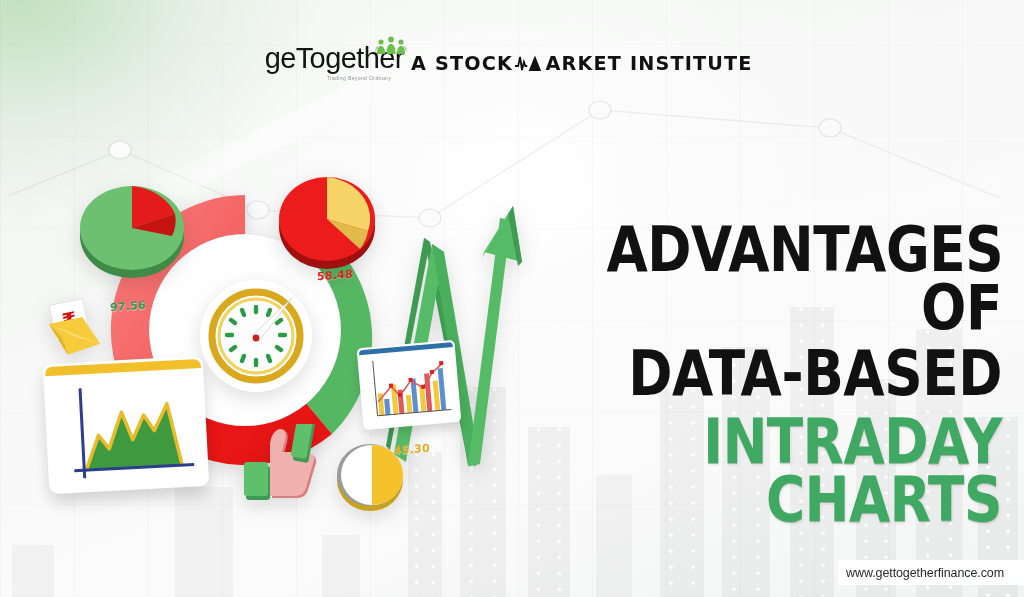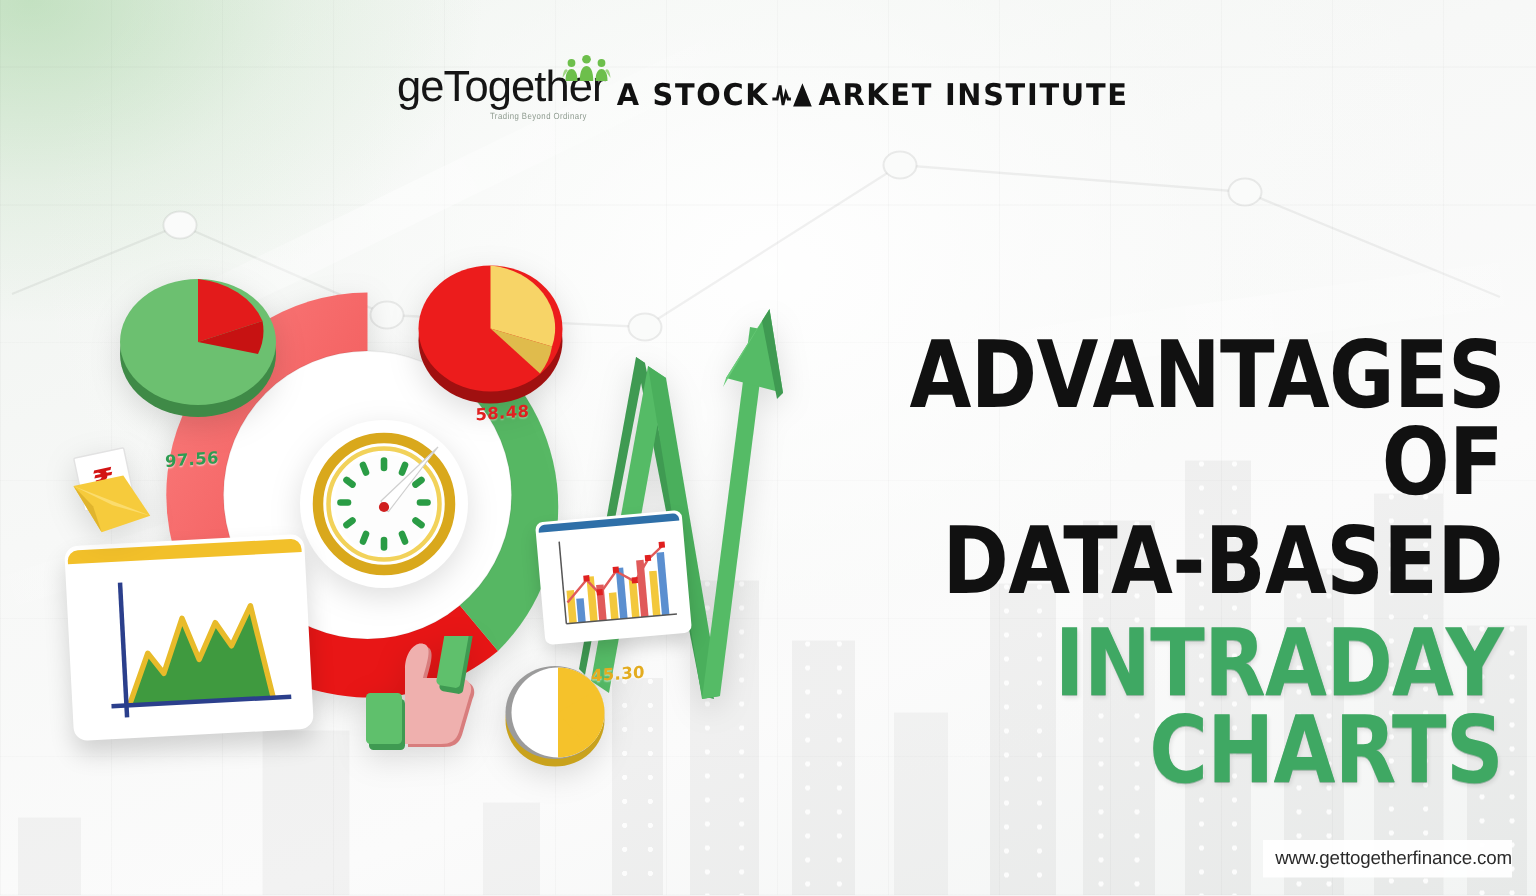--- a/index.html
+++ b/index.html
@@ -103,23 +103,23 @@
   .t-line3 {
     font-family:"DejaVu Sans", sans-serif;
     font-weight:bold; font-size:62px; line-height:0.93;
     color:#3fa863; letter-spacing:-0.5px; margin-top:10px;
     transform:scaleX(0.86); transform-origin:right center;
     text-shadow:0 1px 0 rgba(30,110,60,0.35), 1px 2px 3px rgba(0,0,0,0.10);
   }
 
   
   .url-box {
-    position:absolute; right:16px; bottom:12px;
+    position:absolute; right:0; bottom:12px;
     background:rgba(255,255,255,0.92);
-    padding:3px 0 4px 8px;
+    padding:3px 20px 4px 8px;
     z-index:40;
     margin-top:12px;
   }
   .url-text {
     font-family:"Liberation Sans", sans-serif;
     font-size:12.5px; color:#2a2a2a; letter-spacing:-0.1px;
   }
 
   
   .illus { position:absolute; left:0; top:0; width:560px; height:597px; z-index:25; }

